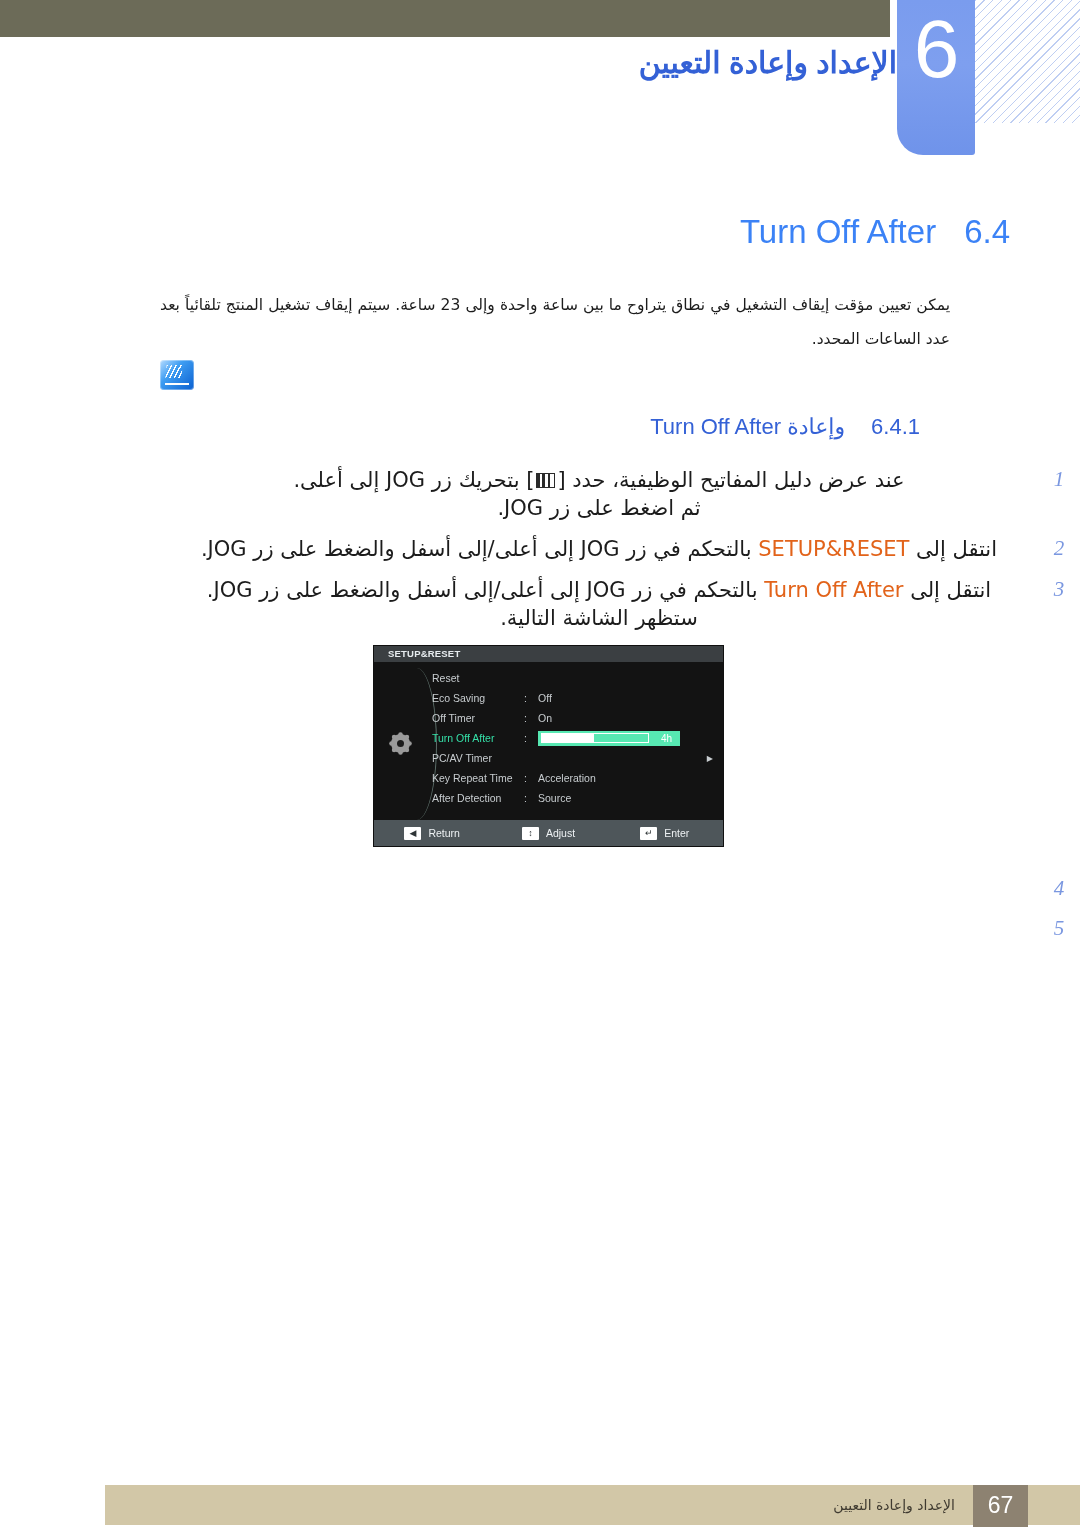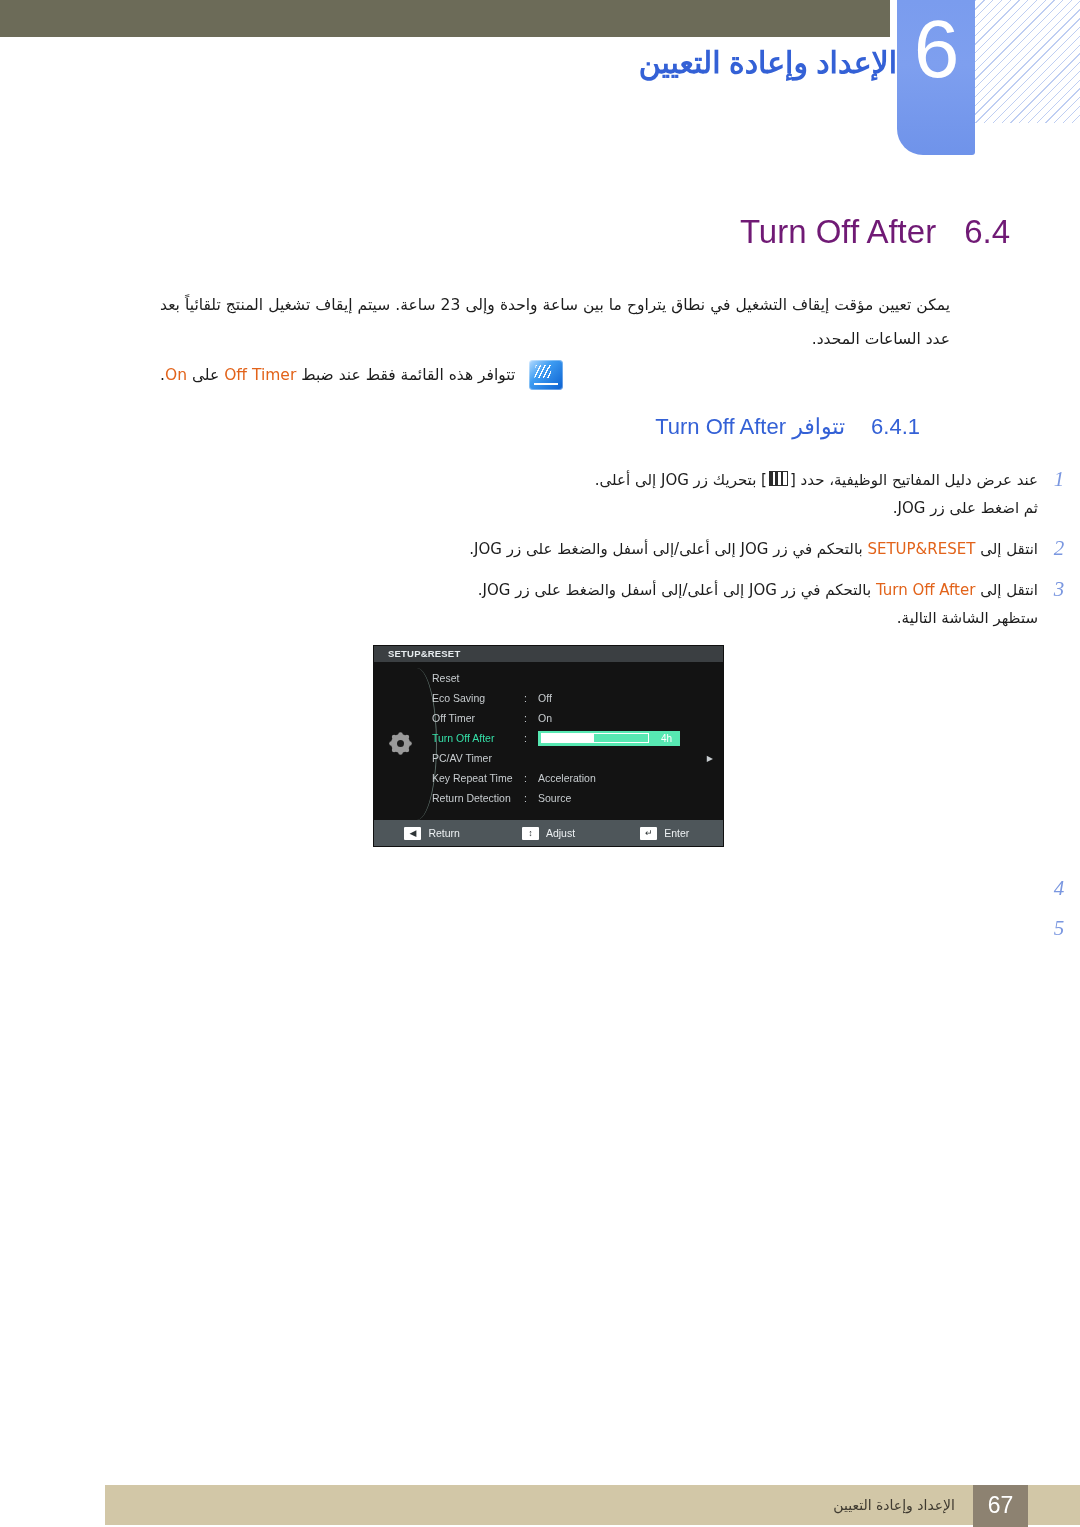--- a/index.html
+++ b/index.html
@@ -70,21 +70,21 @@
     white-space: nowrap;
     direction: rtl;
   }
 
   
   .section-heading {
     position: absolute;
     right: 70px;
     top: 212px;
     direction: rtl;
-    color: #701a75;
+    color: #3b82f6;
     font-size: 33px;
     line-height: 40px;
     white-space: nowrap;
   }
   .section-heading .sec-num {
     display: inline-block;
     margin-left: 28px;
   }
   .section-heading .sec-name {
     display: inline-block;
@@ -199,24 +199,24 @@
     width: 42px;
     text-align: center;
     color: #7a97e0;
     font-size: 21px;
     line-height: 27px;
     font-style: italic;
     font-family: "Liberation Serif", serif;
   }
   .step-body {
     flex: 1 1 auto;
-    text-align: right;
+    text-align: center;
     direction: rtl;
     color: #1c1c1c;
-    font-size: 15px;
+    font-size: 21px;
     line-height: 28px;
     font-family: "DejaVu Sans", sans-serif;
   }
   .step-body .kw {
     color: #e2631a;
     direction: ltr;
     unicode-bidi: embed;
   }
   .step-body .ltr {
     direction: ltr;
@@ -441,30 +441,24 @@
 <div class="chapter-title">الإعداد وإعادة التعيين</div>
 
 <div class="section-heading">
   <span class="sec-num">6.4</span><span class="sec-name">Turn Off After</span>
 </div>
 
 <div class="intro-para">يمكن تعيين مؤقت إيقاف التشغيل في نطاق يتراوح ما بين ساعة واحدة وإلى 23 ساعة. سيتم إيقاف تشغيل المنتج تلقائياً بعد عدد الساعات المحدد.</div>
 
 <div class="note-row">
   <div class="note-icon"></div>
-  <div class="note-text">
-    <span>تتوافر هذه القائمة فقط عند ضبط</span>
-    <span class="kw">Off Timer</span>
-    <span>على</span>
-    <span class="kw">On</span><span>.</span>
-  </div>
 </div>
 
 <div class="sub-heading">
-  <span class="sub-num">6.4.1</span><span class="sub-ar">تتوافر</span>
+  <span class="sub-num">6.4.1</span><span class="sub-ar">وإعادة</span>
   <span class="sub-en">Turn Off After</span>
 </div>
 
 <div class="steps">
 
   <div class="step">
     <div class="step-num">1</div>
     <div class="step-body">
       <span>عند عرض دليل المفاتيح الوظيفية، حدد [</span><span class="keycap"></span><span>] بتحريك زر</span>
       <span class="ltr">JOG</span>
@@ -545,21 +539,21 @@
       <span class="arrow">▶</span>
     </div>
 
     <div class="osd-row">
       <span class="label">Key Repeat Time</span>
       <span class="colon">:</span>
       <span class="value">Acceleration</span>
     </div>
 
     <div class="osd-row">
-      <span class="label">Return Detection</span>
+      <span class="label">After Detection</span>
       <span class="colon">:</span>
       <span class="value">Source</span>
     </div>
 
   </div>
 
   <div class="osd-footer">
     <div class="osd-foot-item">
       <span class="foot-key">◀</span>
       <span>Return</span>

